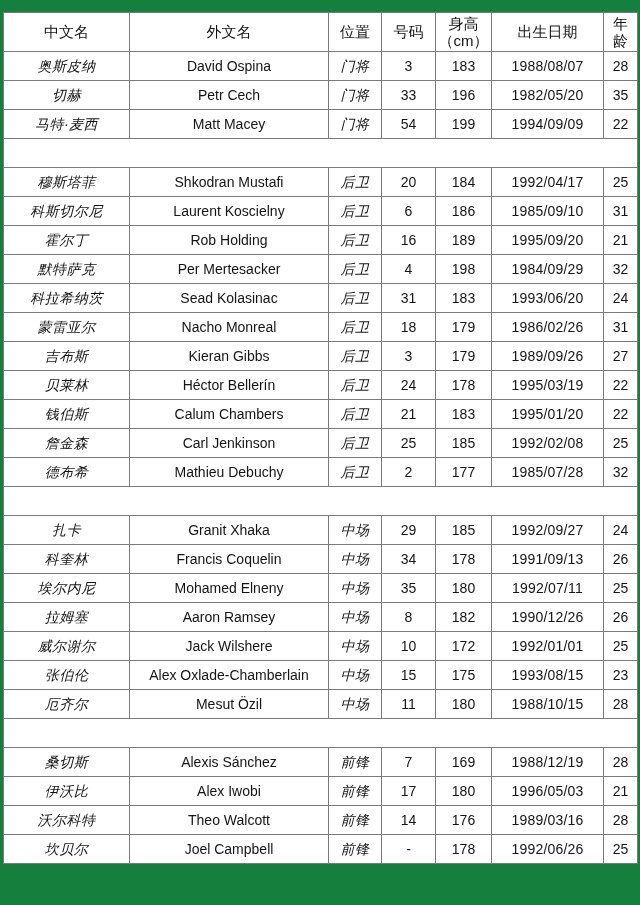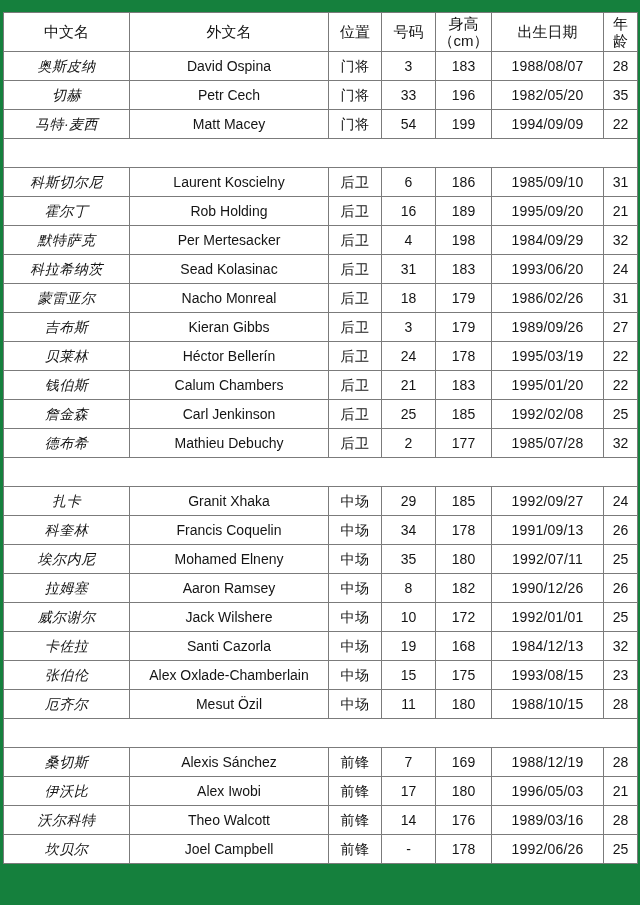--- a/index.html
+++ b/index.html
@@ -64,20 +64,21 @@
     font-size: 15px;
     letter-spacing: 0.5px;
     font-style: italic;
   }
   td.fn-name {
     font-size: 14px;
   }
   td.pos {
     font-size: 15px;
     letter-spacing: 0.5px;
+    font-style: italic;
   }
   td.num, td.ht, td.age {
     font-size: 14px;
   }
   td.dob {
     font-size: 14px;
     letter-spacing: 0.2px;
   }
   tr.spacer td {
     height: 24px;
@@ -144,20 +145,29 @@
           <td class="pos">门将</td>
           <td class="num">54</td>
           <td class="ht">199</td>
           <td class="dob">1994/09/09</td>
           <td class="age">22</td>
         </tr>
         <tr class="spacer">
           <td colspan="7">&nbsp;</td>
         </tr>
         <tr>
+          <td class="cn-name">穆斯塔菲</td>
+          <td class="fn-name">Shkodran Mustafi</td>
+          <td class="pos">后卫</td>
+          <td class="num">20</td>
+          <td class="ht">184</td>
+          <td class="dob">1992/04/17</td>
+          <td class="age">25</td>
+        </tr>
+        <tr>
           <td class="cn-name">科斯切尔尼</td>
           <td class="fn-name">Laurent Koscielny</td>
           <td class="pos">后卫</td>
           <td class="num">6</td>
           <td class="ht">186</td>
           <td class="dob">1985/09/10</td>
           <td class="age">31</td>
         </tr>
         <tr>
           <td class="cn-name">霍尔丁</td>
@@ -280,29 +290,20 @@
           <td class="age">26</td>
         </tr>
         <tr>
           <td class="cn-name">威尔谢尔</td>
           <td class="fn-name">Jack Wilshere</td>
           <td class="pos">中场</td>
           <td class="num">10</td>
           <td class="ht">172</td>
           <td class="dob">1992/01/01</td>
           <td class="age">25</td>
-        </tr>
-        <tr>
-          <td class="cn-name">卡佐拉</td>
-          <td class="fn-name">Santi Cazorla</td>
-          <td class="pos">中场</td>
-          <td class="num">19</td>
-          <td class="ht">168</td>
-          <td class="dob">1984/12/13</td>
-          <td class="age">32</td>
         </tr>
         <tr>
           <td class="cn-name">张伯伦</td>
           <td class="fn-name">Alex Oxlade-Chamberlain</td>
           <td class="pos">中场</td>
           <td class="num">15</td>
           <td class="ht">175</td>
           <td class="dob">1993/08/15</td>
           <td class="age">23</td>
         </tr>

